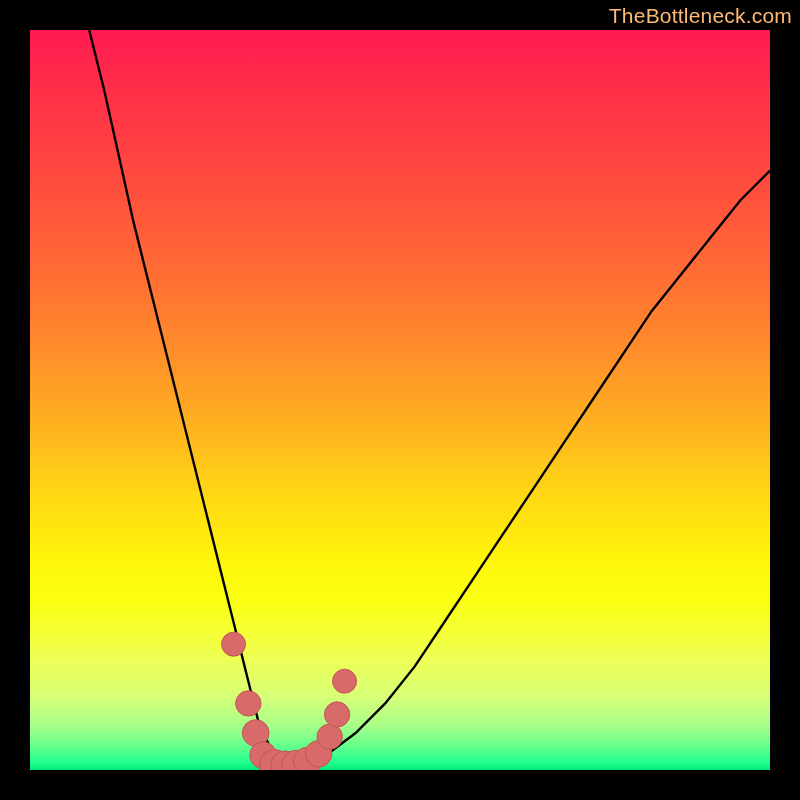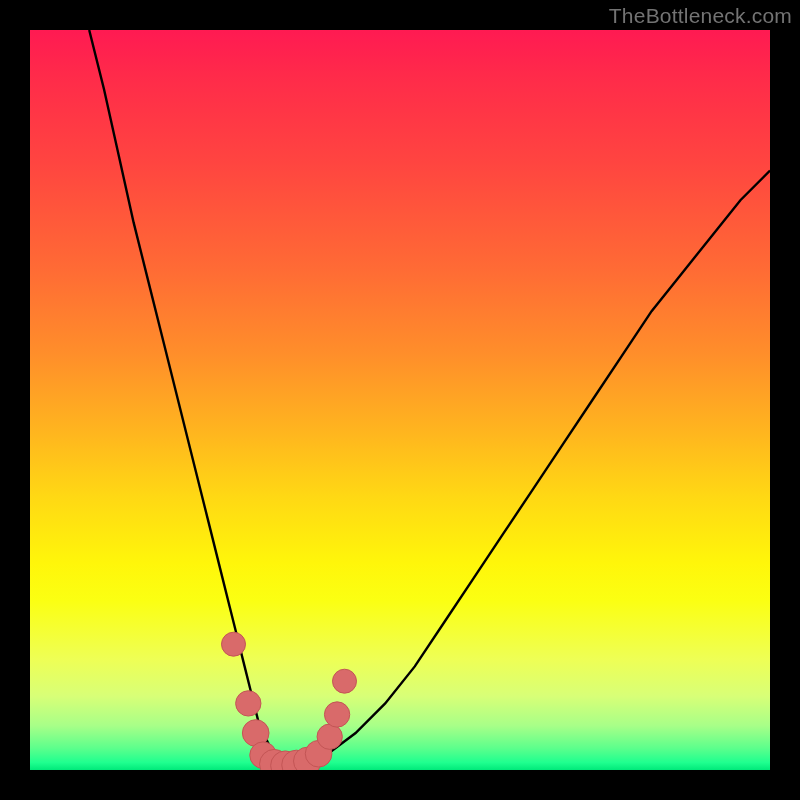--- a/index.html
+++ b/index.html
@@ -49,21 +49,21 @@
     position: absolute;
     left: 0;
     top: 0;
     width: 740px;
     height: 740px;
   }
   .watermark {
     position: absolute;
     top: 4px;
     right: 8px;
-    color: #737373;
+    color: #fdba74;
     font-size: 21px;
     font-weight: 500;
     letter-spacing: 0.2px;
   }
 </style>
 </head>
 <body>
 
 <div class="frame">
 

